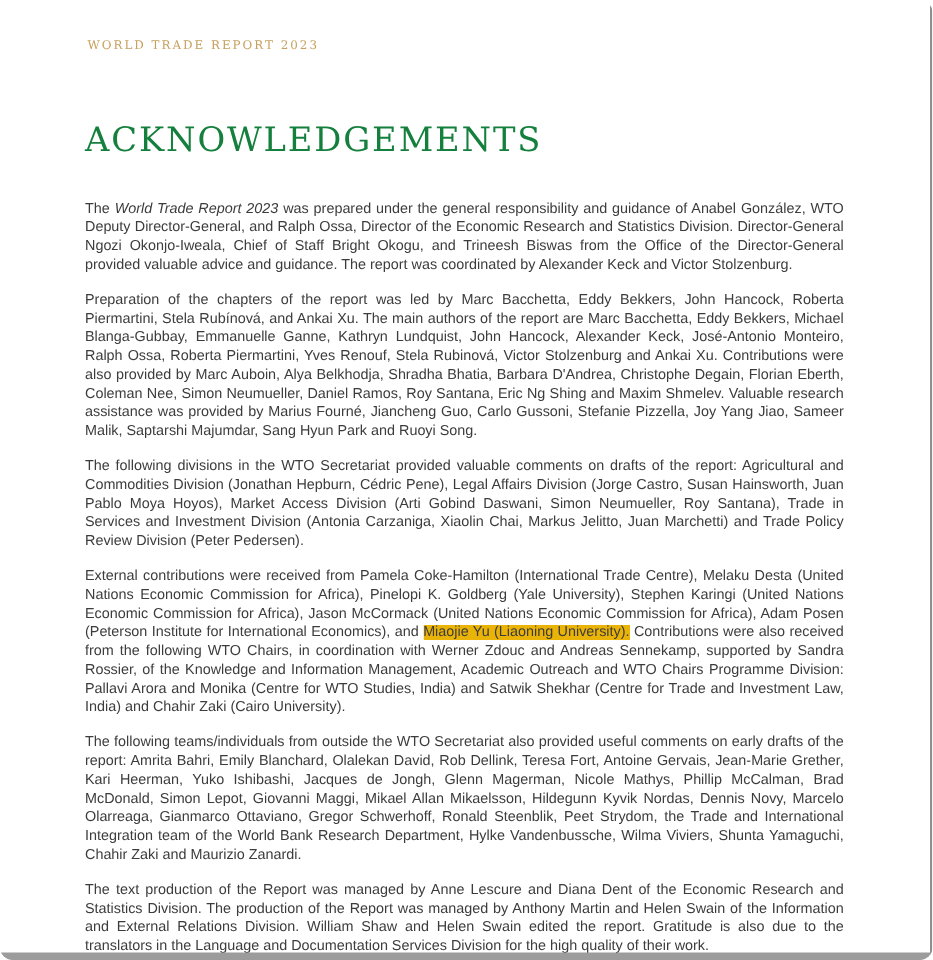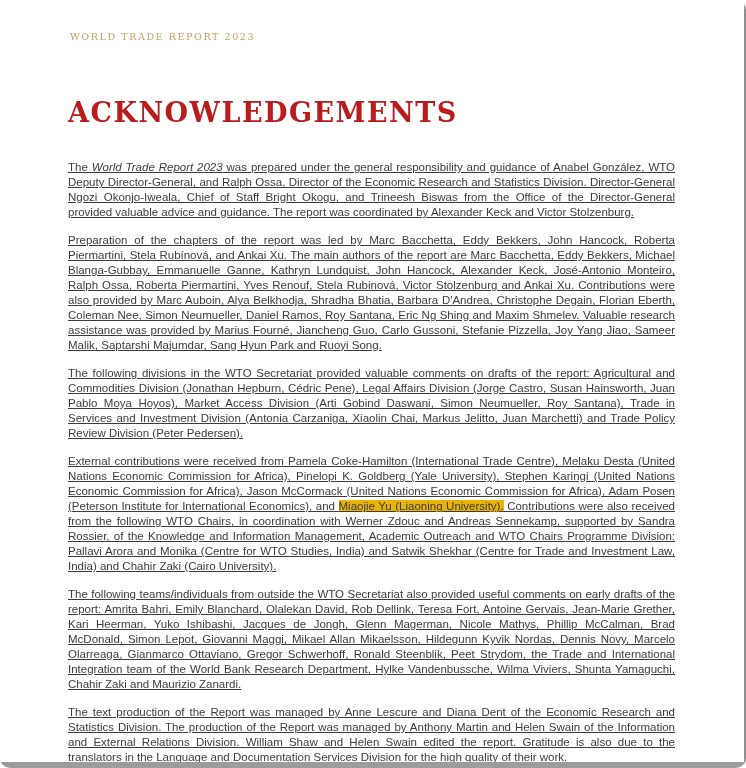--- a/index.html
+++ b/index.html
@@ -42,36 +42,35 @@
     color: #c7a05e;
     font-weight: 500;
   }
   .title {
     position: absolute;
     left: 68px;
     top: 97px;
     font-family: "DejaVu Serif", "Liberation Serif", serif;
     font-size: 27px;
     letter-spacing: 1.5px;
-    color: #b91c1c;
-    font-weight: 700;
+    color: #15803d;
+    font-weight: 400;
   }
   .content {
     position: absolute;
     left: 68px;
     top: 160px;
     width: 607px;
   }
   .content p {
     margin: 0 0 13px 0;
     font-size: 11.5px;
     line-height: 15px;
     color: #3c3c3c;
     text-align: justify;
-    text-decoration: underline;
   }
   .seg-normal { }
   .seg-italic { font-style: italic; }
   .seg-highlight { background: #eab308; }
 </style>
 </head>
 <body>
 
 <div class="page">
   <div class="eyebrow">WORLD TRADE REPORT 2023</div>

